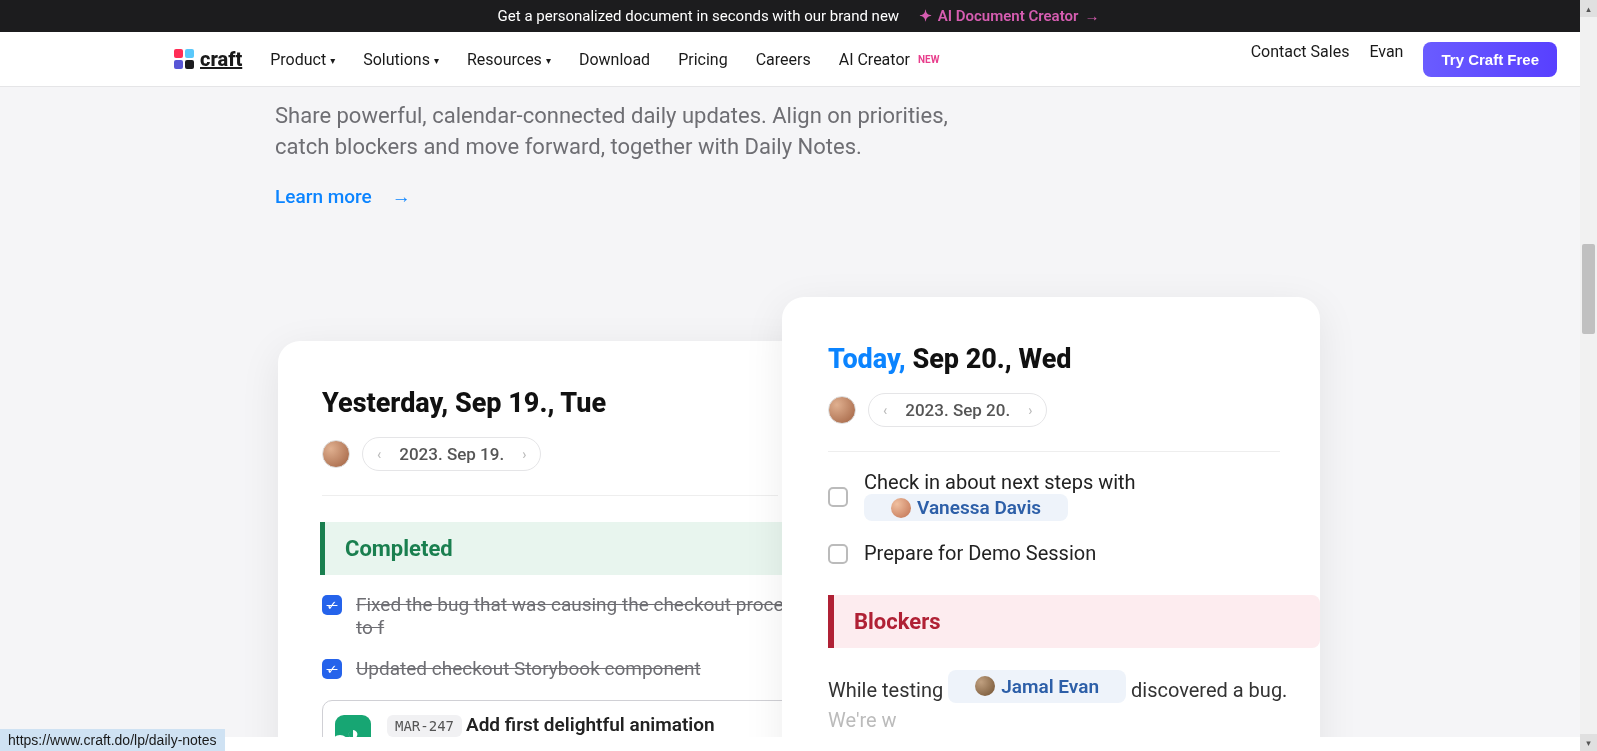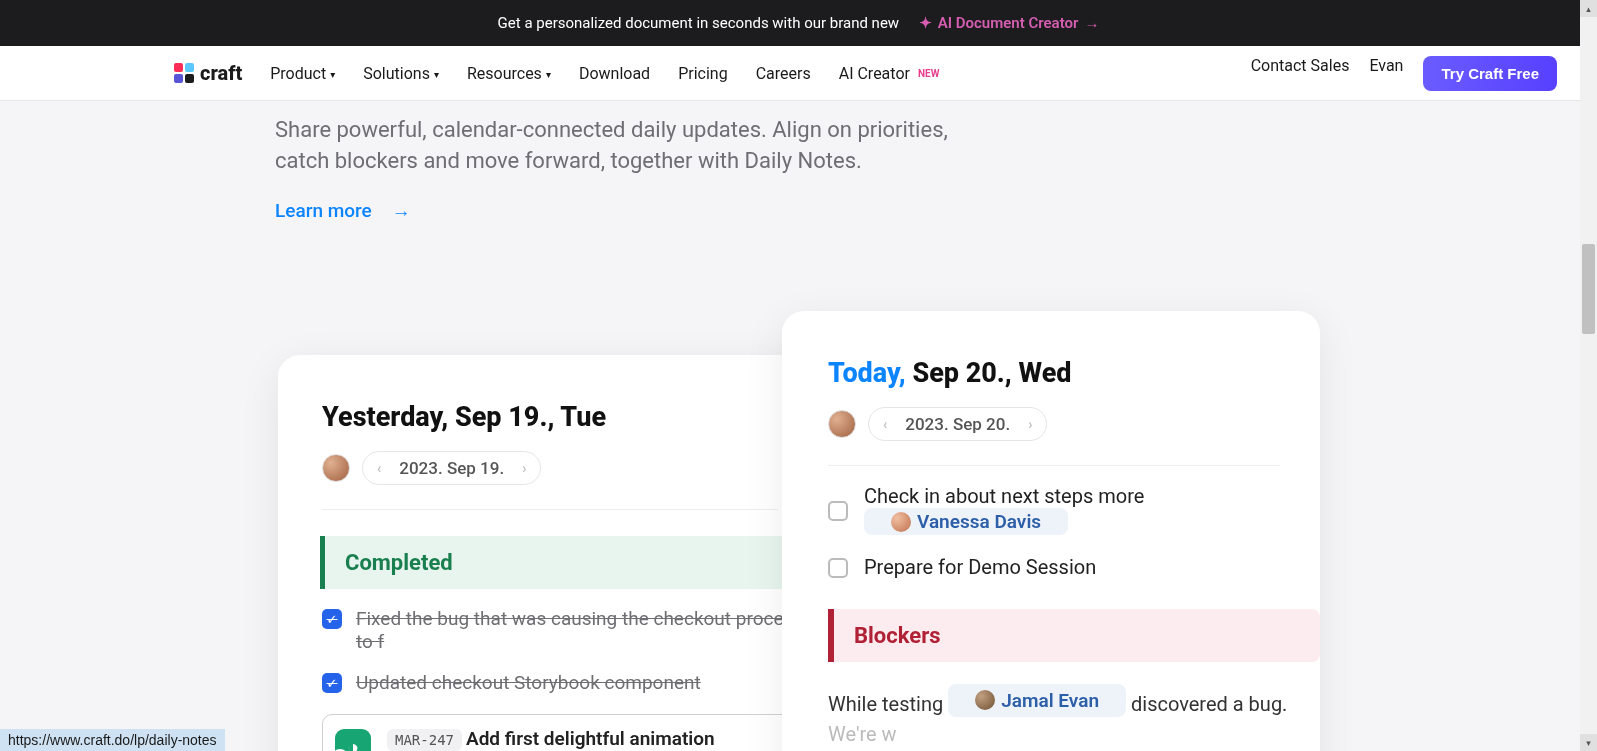--- a/index.html
+++ b/index.html
@@ -10,21 +10,21 @@
     width: 1597px;
     height: 751px;
     overflow: hidden;
     position: relative;
   }
 
   
   .announce {
     background: #1c1c1e;
     color: #fff;
-    height: 46px;
+    height: 32px;
     display: flex;
     align-items: center;
     justify-content: center;
     gap: 20px;
     font-size: 15px;
   }
   .announce-link {
     color: #d65db1;
     font-weight: 600;
     display: flex;
@@ -43,20 +43,21 @@
     padding: 0 40px 0 174px;
   }
   .logo {
     display: flex;
     align-items: center;
     gap: 6px;
     font-weight: 800;
     font-size: 20px;
     color: #1a1a1a;
     margin-right: 28px;
+    text-decoration: underline;
   }
   .logo-mark {
     width: 20px; height: 20px;
     display: inline-block;
     position: relative;
   }
   .logo-mark svg { display:block; }
   .nav-links {
     display: flex;
     gap: 28px;
@@ -384,21 +385,21 @@
         <span class="chev-btn">‹</span>
         <span>2023. Sep 20.</span>
         <span class="chev-btn">›</span>
       </div>
     </div>
 
 
     <div class="today-task">
       <span class="chk empty"></span>
       <span>
-        <span>Check in about next steps more </span>
+        <span>Check in about next steps with </span>
         <span class="mention">
           <span class="m-avatar"></span>
           <span>Vanessa Davis</span>
         </span>
       </span>
     </div>
     <div class="today-task">
       <span class="chk empty"></span>
       <span>Prepare for Demo Session</span>
     </div>

